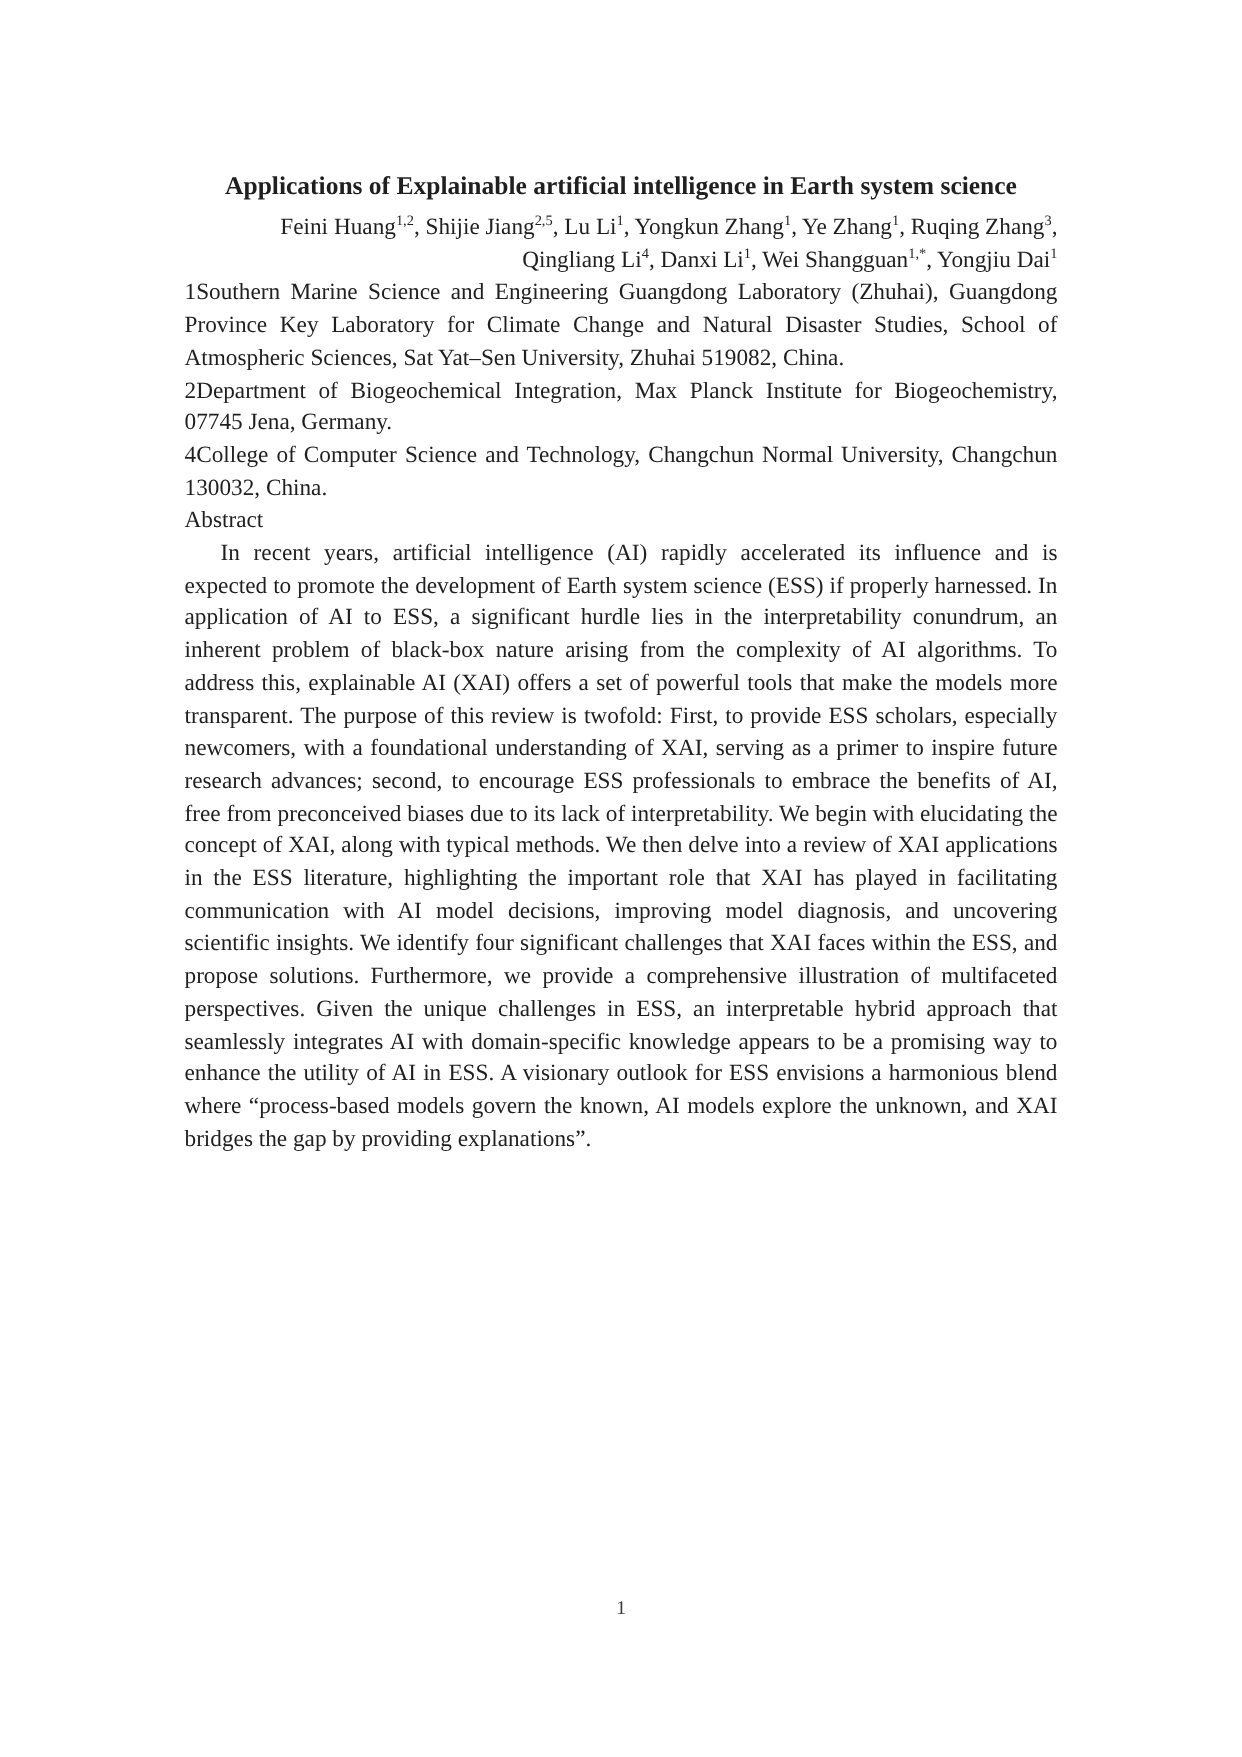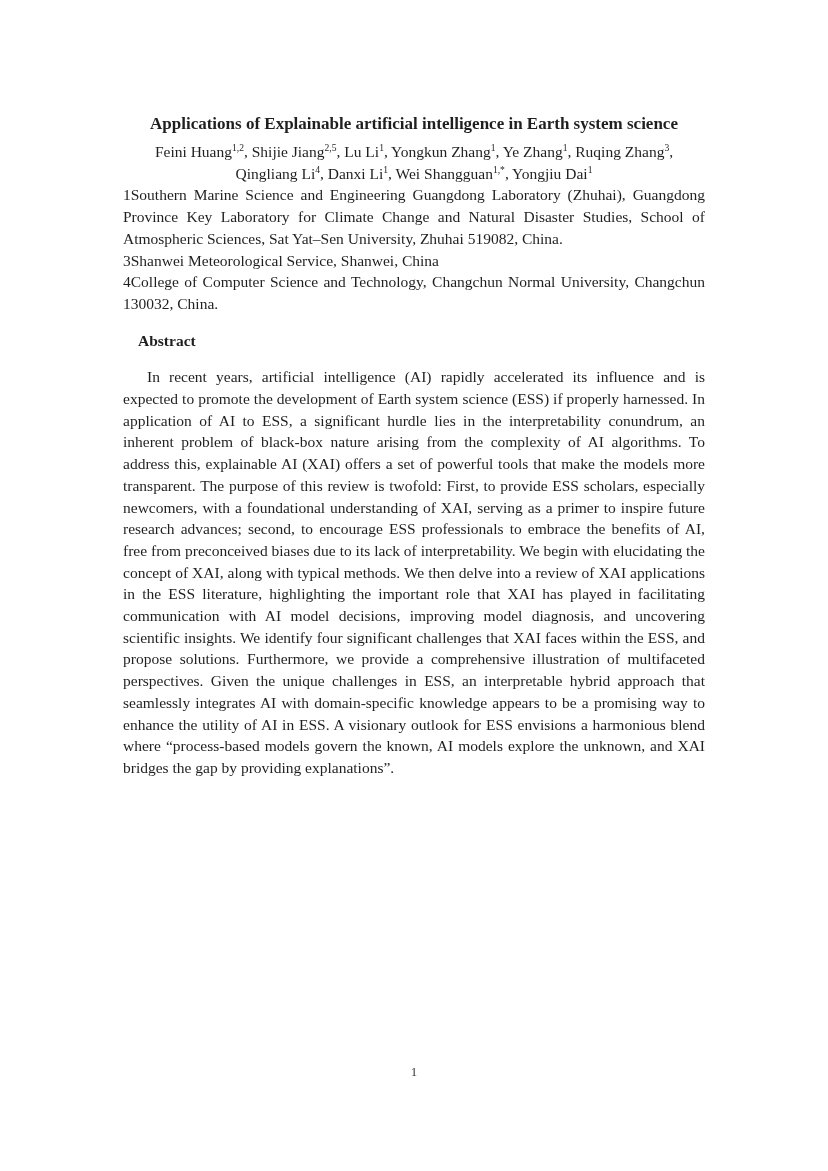--- a/index.html
+++ b/index.html
@@ -28,32 +28,32 @@
     margin: 0 0 5px 0;
     line-height: 24px;
   }
   .body-line {
     font-size: 15.5px;
     line-height: 21.7px;
     margin: 0;
     text-align: justify;
   }
   .authors {
-    text-align: center;
+    text-align: right;
   }
   sup {
     font-size: 0.62em;
     line-height: 0;
     vertical-align: super;
   }
   .abstract-heading {
     font-size: 15.5px;
-    font-weight: bold;
+    font-weight: normal;
     line-height: 21.7px;
-    margin: 15px;
+    margin: 0;
     text-align: left;
   }
   .abstract-paragraph {
     text-indent: 24px;
   }
   .page-footer {
     position: absolute;
     top: 1064px;
     left: 0;
     width: 828px;
@@ -66,22 +66,22 @@
 <body>
 
 <div class="page">
 
   <h1 class="paper-title">Applications of Explainable artificial intelligence in Earth system science</h1>
 
   <p class="body-line authors"><span>Feini Huang</span><sup>1,2</sup>, <span>Shijie Jiang</span><sup>2,5</sup>, <span>Lu Li</span><sup>1</sup>, <span>Yongkun Zhang</span><sup>1</sup>, <span>Ye Zhang</span><sup>1</sup>, <span>Ruqing Zhang</span><sup>3</sup>, <span>Qingliang Li</span><sup>4</sup>, <span>Danxi Li</span><sup>1</sup>, <span>Wei Shangguan</span><sup>1,*</sup>, <span>Yongjiu Dai</span><sup>1</sup></p>
 
   <p class="body-line">1Southern Marine Science and Engineering Guangdong Laboratory (Zhuhai), Guangdong Province Key Laboratory for Climate Change and Natural Disaster Studies, School of Atmospheric Sciences, Sat Yat–Sen University, Zhuhai 519082, China.</p>
 
+  <p class="body-line">2Department of Biogeochemical Integration, Max Planck Institute for Biogeochemistry, 07745 Jena, Germany.</p>
 
-  <p class="body-line">3Shanwei Meteorological Service, Shanwei, China</p>
 
   <p class="body-line">4College of Computer Science and Technology, Changchun Normal University, Changchun 130032, China.</p>
 
 
 
   <h2 class="abstract-heading">Abstract</h2>
 
   <p class="body-line abstract-paragraph">In recent years, artificial intelligence (AI) rapidly accelerated its influence and is expected to promote the development of Earth system science (ESS) if properly harnessed. In application of AI to ESS, a significant hurdle lies in the interpretability conundrum, an inherent problem of black-box nature arising from the complexity of AI algorithms. To address this, explainable AI (XAI) offers a set of powerful tools that make the models more transparent. The purpose of this review is twofold: First, to provide ESS scholars, especially newcomers, with a foundational understanding of XAI, serving as a primer to inspire future research advances; second, to encourage ESS professionals to embrace the benefits of AI, free from preconceived biases due to its lack of interpretability. We begin with elucidating the concept of XAI, along with typical methods. We then delve into a review of XAI applications in the ESS literature, highlighting the important role that XAI has played in facilitating communication with AI model decisions, improving model diagnosis, and uncovering scientific insights. We identify four significant challenges that XAI faces within the ESS, and propose solutions. Furthermore, we provide a comprehensive illustration of multifaceted perspectives. Given the unique challenges in ESS, an interpretable hybrid approach that seamlessly integrates AI with domain-specific knowledge appears to be a promising way to enhance the utility of AI in ESS. A visionary outlook for ESS envisions a harmonious blend where “process-based models govern the known, AI models explore the unknown, and XAI bridges the gap by providing explanations”.</p>
 
 </div>

